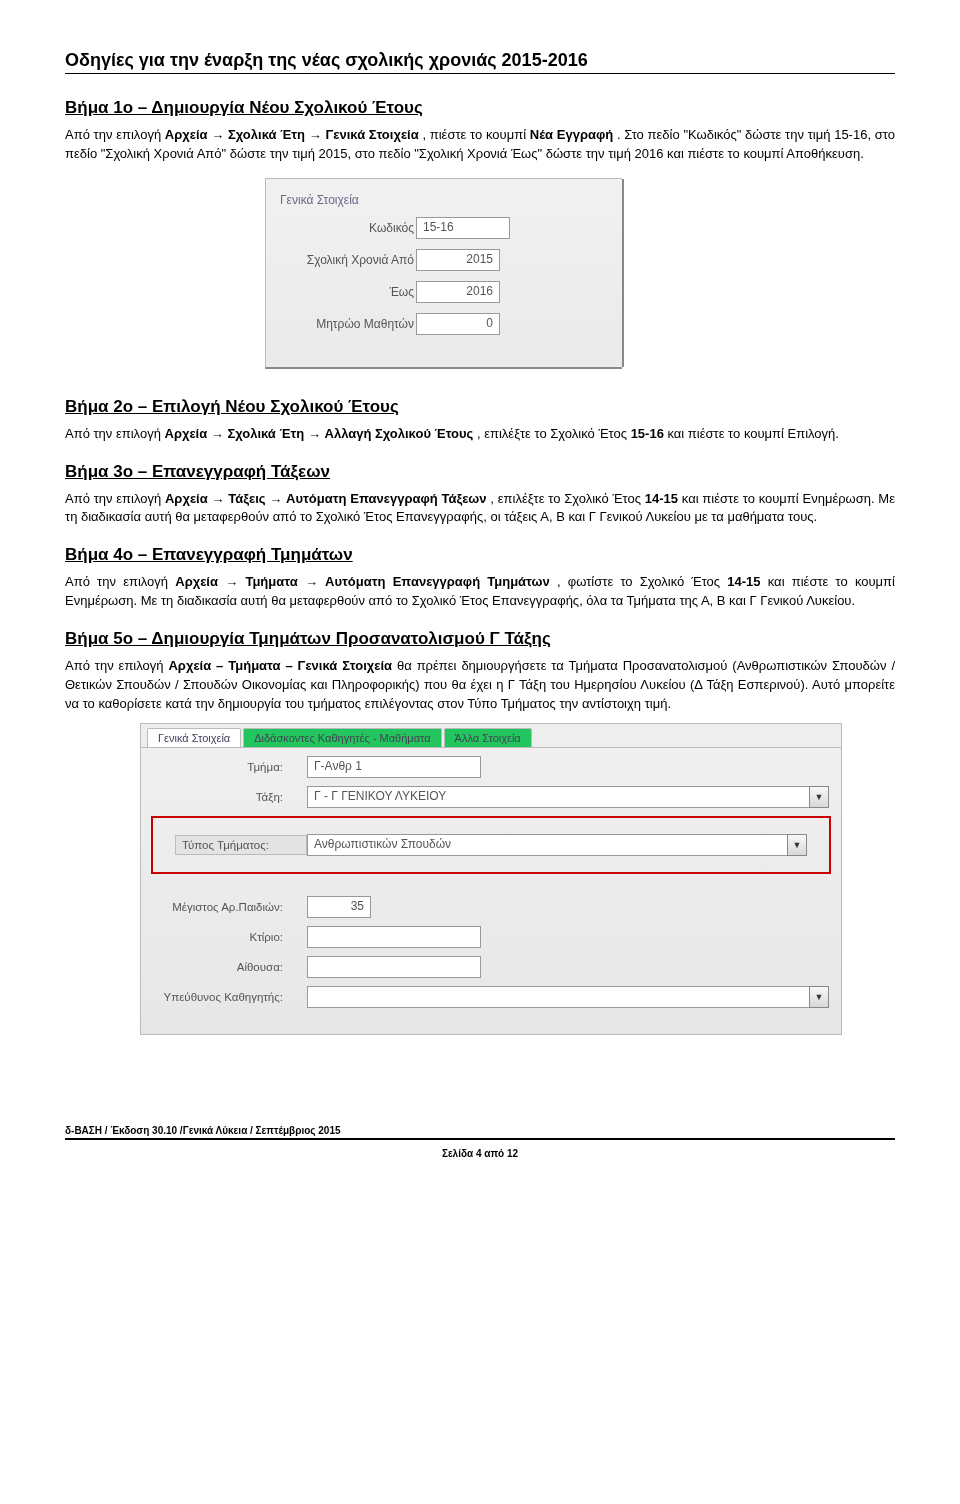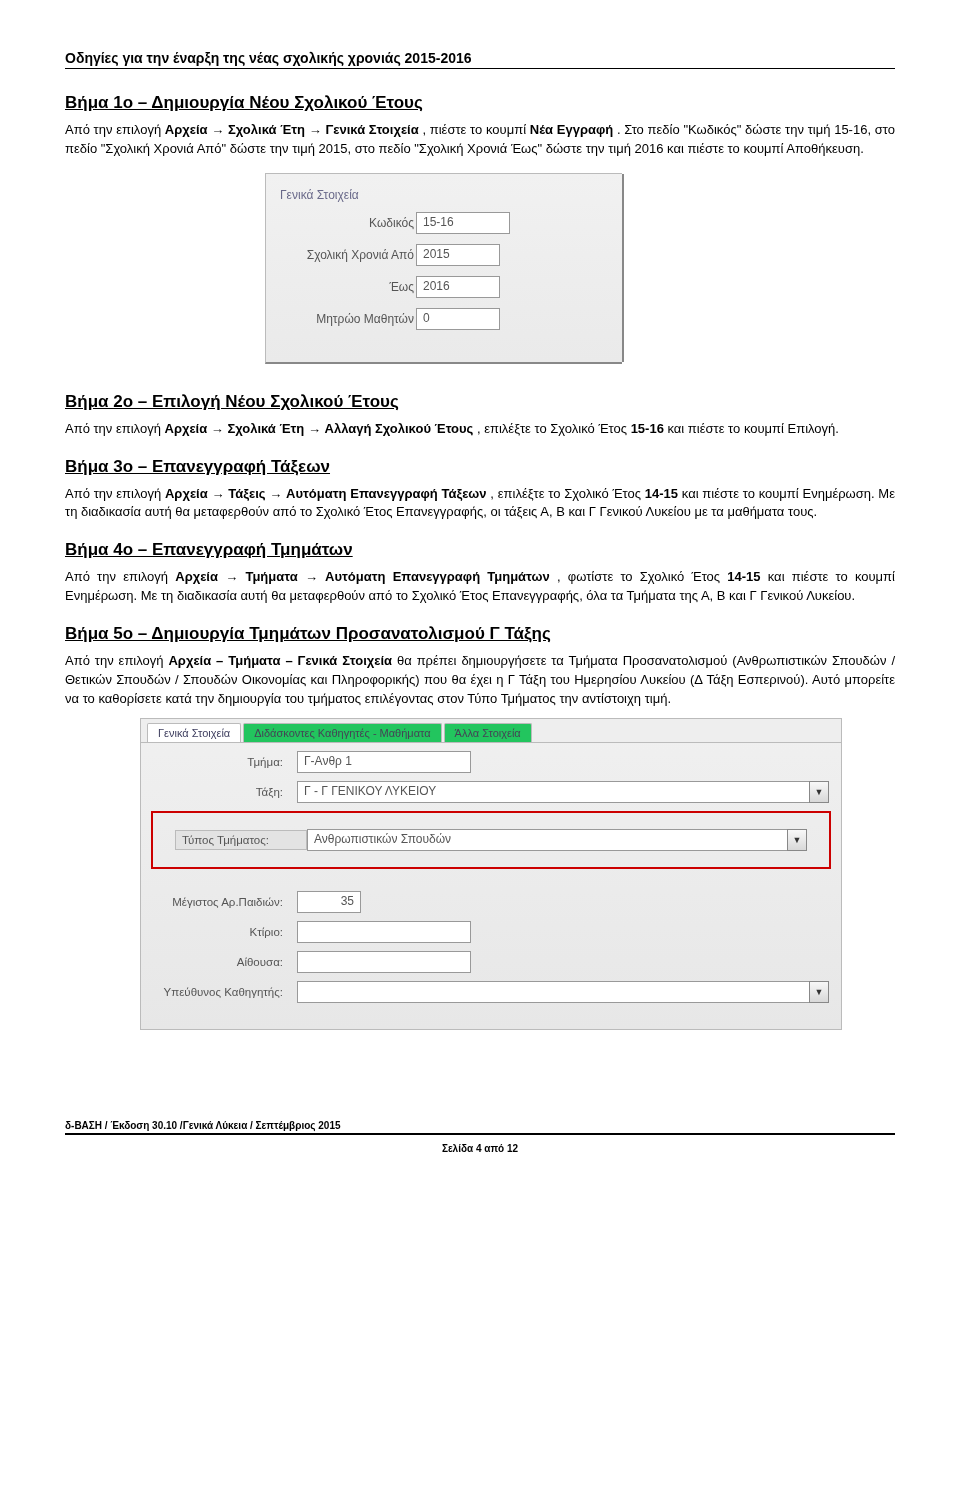--- a/index.html
+++ b/index.html
@@ -6,21 +6,21 @@
     font-family: Verdana, Arial, sans-serif;
     font-size: 13px;
     color: #000;
     margin: 0;
     padding: 50px 65px 30px 65px;
     width: 960px;
     box-sizing: border-box;
     background: #fff;
   }
   .title-main {
-    font-size: 14px;
+    font-size: 18px;
     font-weight: bold;
     border-bottom: 1px solid #000;
     padding-bottom: 2px;
     margin-bottom: 24px;
   }
   .step-header {
     font-weight: bold;
     text-decoration: underline;
     margin-top: 18px;
     margin-bottom: 8px;
@@ -68,20 +68,21 @@
     text-align: right;
     padding-right: 2px;
     color: #555;
   }
   .form-row .val {
     border: 1px solid #999;
     background: #fff;
     padding: 2px 6px;
     min-width: 70px;
     height: 16px;
+    text-align: right;
     font-size: 12px;
   }
   .form-row .wide { min-width: 80px; text-align:left; }
 
   
   .form-fig2 {
     margin: 10px 0 0 75px;
     width: 700px;
     border: 1px solid #bbb;
     background: linear-gradient(#f0f0f0,#e7e7e7);
@@ -113,21 +114,21 @@
   }
   .ff2-row {
     display:flex;
     align-items:center;
     margin:8px 0;
     padding:0 12px;
   }
   .ff2-row .lab2 {
     width:130px;
     text-align:right;
-    padding-right:14px;
+    padding-right:24px;
   }
   .ff2-row .inp {
     border:1px solid #999;
     background:#fff;
     padding:2px 6px;
     height:16px;
     font-size:12px;
     flex:1;
   }
   .ff2-row .inp.short { flex:0 0 50px; text-align:right; }

